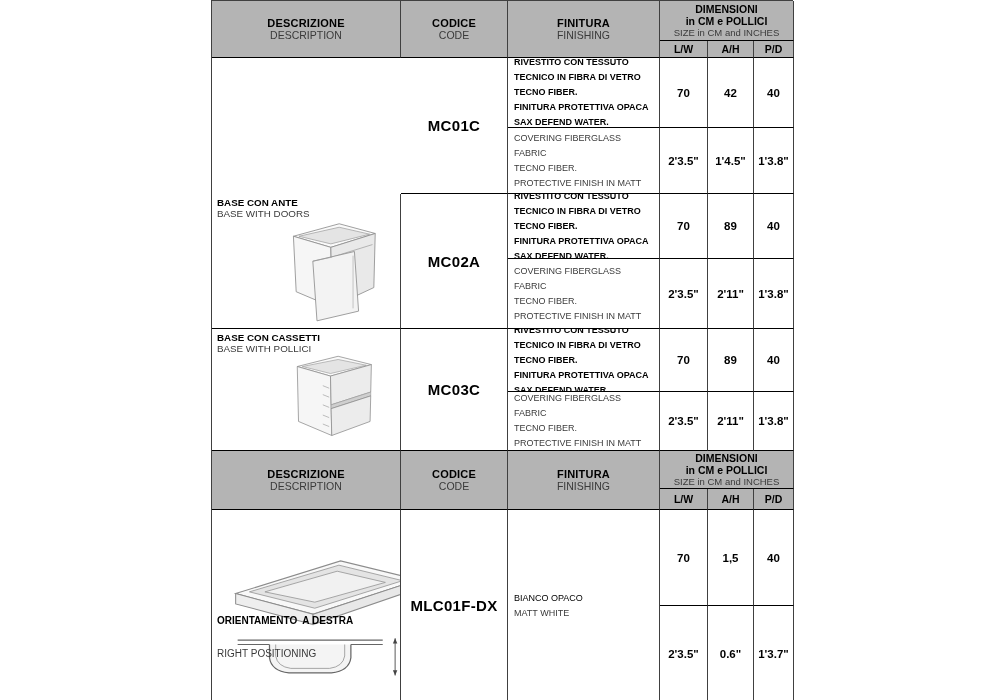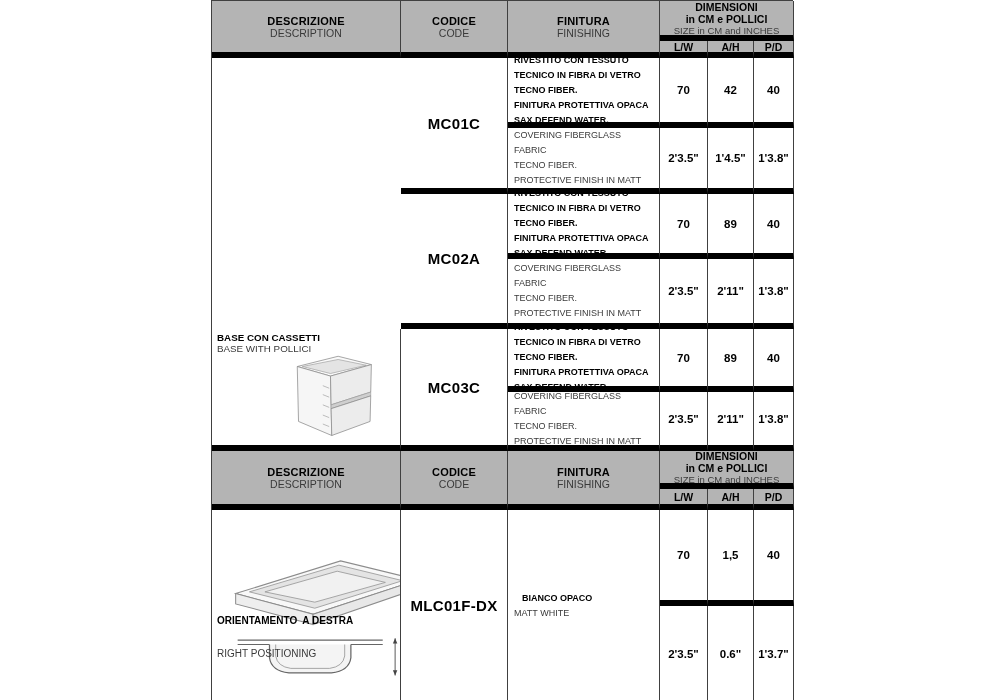--- a/index.html
+++ b/index.html
@@ -8,21 +8,21 @@
   .page { position:relative; width:1000px; height:700px; background:#ffffff; }
 
   .spec-table {
     position:absolute; left:211px; top:0; width:582px; height:700px;
     display:grid;
     grid-template-columns:189px 107px 152px 48px 46px 40px;
     grid-template-rows:40px 17px 70px 66px 65px 70px 63px 59px 38px 21px 96px 95px;
     border-left:1px solid #404040; border-top:1px solid #404040;
     background:#ffffff;
   }
-  .cell { border-right:1px solid #404040; border-bottom:6px solid #000000;
+  .cell { border-right:1px solid #404040; border-bottom:1px solid #000000;
           position:relative; overflow:hidden; }
   .cell.no-bottom { border-bottom:none; }
 
   
   .hdr { background:#b4b4b4; display:flex; flex-direction:column;
          align-items:center; justify-content:center; text-align:center; }
   .hdr .it { font-weight:bold; font-size:11px; color:#000; letter-spacing:.2px; }
   .hdr .en { font-size:10.5px; color:#3a3a3a; }
   .hdr-dim .l1 { font-weight:bold; font-size:10.5px; color:#000; }
   .hdr-dim .l2 { font-weight:bold; font-size:10.5px; color:#000; }
@@ -97,20 +97,36 @@
 TECNO FIBER.
 PROTECTIVE FINISH IN MATT
 SAX DEFEND WATER.</div>
     <div class="cell dim" style="grid-column:4;grid-row:3;">70</div>
     <div class="cell dim" style="grid-column:5;grid-row:3;">42</div>
     <div class="cell dim" style="grid-column:6;grid-row:3;">40</div>
     <div class="cell dim" style="grid-column:4;grid-row:4;">2'3.5"</div>
     <div class="cell dim" style="grid-column:5;grid-row:4;">1'4.5"</div>
     <div class="cell dim" style="grid-column:6;grid-row:4;">1'3.8"</div>
 
+    <div class="cell desc" style="grid-column:1;grid-row:5/7;">
+      <div class="desc-title">
+        <span class="it">BASE CON ANTE</span>
+        <span class="en">BASE WITH DOORS</span>
+      </div>
+      <svg class="drawing" style="left:62px;top:27px;" width="104" height="104" viewBox="0 0 150 150">
+        <polygon points="28,22 94,4 146,18 82,38" fill="#fafafa" stroke="#8c8c8c" stroke-width="1.2"></polygon>
+        <polygon points="36,22 94,9 138,19 82,33" fill="#e4e4e4" stroke="#9a9a9a" stroke-width="1"></polygon>
+        <polygon points="28,22 82,38 84,124 32,102" fill="#f6f6f6" stroke="#8c8c8c" stroke-width="1.2"></polygon>
+        <polygon points="82,38 146,18 144,96 84,124" fill="#e9e9e9" stroke="#8c8c8c" stroke-width="1.2"></polygon>
+        <line x1="84" y1="52" x2="142" y2="34" stroke="#9a9a9a"></line>
+        <polygon points="56,58 116,44 122,130 62,144" fill="#f3f3f3" stroke="#8c8c8c" stroke-width="1.2"></polygon>
+        <line x1="56" y1="58" x2="84" y2="52" stroke="#9a9a9a"></line>
+        <line x1="114" y1="50" x2="114" y2="126" stroke="#b0b0b0"></line>
+      </svg>
+    </div>
     <div class="cell code" style="grid-column:2;grid-row:5/7;">MC02A</div>
     <div class="cell fin it" style="grid-column:3;grid-row:5;">RIVESTITO CON TESSUTO
 TECNICO IN FIBRA DI VETRO
 TECNO FIBER.
 FINITURA PROTETTIVA OPACA
 SAX DEFEND WATER.</div>
     <div class="cell fin en" style="grid-column:3;grid-row:6;">COVERED IN TECHNICAL
 COVERING FIBERGLASS FABRIC
 TECNO FIBER.
 PROTECTIVE FINISH IN MATT
@@ -197,21 +213,21 @@
         <polygon points="182,48 179.5,42 184.5,42" fill="#444"></polygon>
         <text class="dimlbl" transform="rotate(-90 196 27)" x="196" y="27" text-anchor="middle">16 cm</text>
       </svg>
       <div class="note">
         <span class="it">ORIENTAMENTO  A DESTRA</span>
         <span class="en">RIGHT POSITIONING</span>
       </div>
     </div>
     <div class="cell code no-bottom" style="grid-column:2;grid-row:11/13;">MLC01F-DX</div>
     <div class="cell no-bottom fin" style="grid-column:3;grid-row:11/13;flex-direction:column;align-items:flex-start;justify-content:center;">
-      <span class="it" style="font-weight:bold;color:#000;margin-left:8px;">BIANCO OPACO</span>
+      <span class="it" style="font-weight:normal;color:#000;">BIANCO OPACO</span>
       <span class="en" style="color:#3a3a3a;">MATT WHITE</span>
     </div>
     <div class="cell dim" style="grid-column:4;grid-row:11;">70</div>
     <div class="cell dim" style="grid-column:5;grid-row:11;">1,5</div>
     <div class="cell dim" style="grid-column:6;grid-row:11;">40</div>
     <div class="cell dim no-bottom" style="grid-column:4;grid-row:12;">2'3.5"</div>
     <div class="cell dim no-bottom" style="grid-column:5;grid-row:12;">0.6"</div>
     <div class="cell dim no-bottom" style="grid-column:6;grid-row:12;">1'3.7"</div>
 
   </div>

